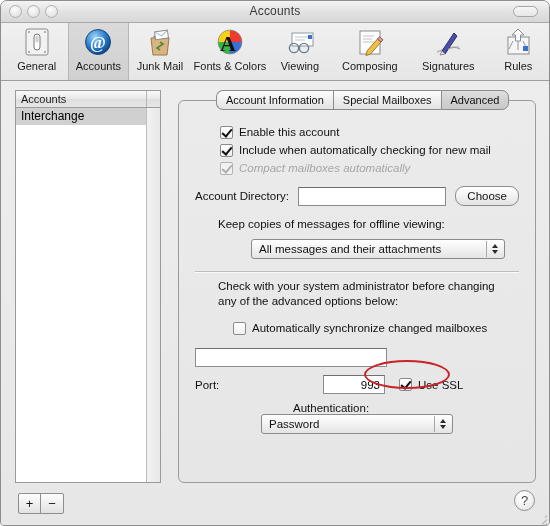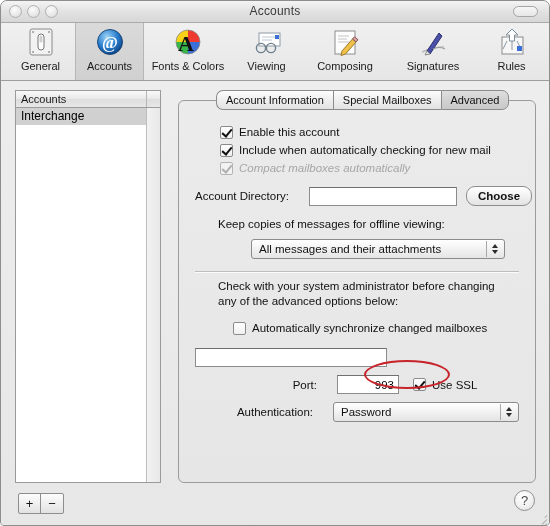--- a/index.html
+++ b/index.html
@@ -318,23 +318,22 @@
   .checkbox.disabled.checked::after { border-color: #b0b0b0; }
   .cb-label { white-space: nowrap; }
   .cb-row.disabled .cb-label { color: #a6a6a6; font-style: italic; }
 
   .field-row {
     display: flex;
     align-items: center;
     margin-top: 9px;
   }
   .field-label {
-    text-align: right;
     white-space: nowrap;
-    padding-right: 20px;
+    padding-right: 6px;
   }
   .textfield {
     background: #ffffff;
     border: 1px solid #8c8c8c;
     border-top-color: #6f6f6f;
     height: 19px;
     line-height: 17px;
     box-sizing: border-box;
     font-size: 11.5px;
     padding: 0 4px;
@@ -458,20 +457,32 @@
               <stop offset="100%" stop-color="#0b3f80"></stop>
             </radialGradient>
           </defs>
           <circle cx="16" cy="15" r="12.5" fill="url(#atg)" stroke="#0a3566" stroke-width="0.8"></circle>
           <text x="16" y="21" font-family="'Liberation Serif', serif" font-size="17" font-weight="bold" fill="#ffffff" text-anchor="middle">@</text>
         </svg>
       </div>
       <div class="tb-label">Accounts</div>
     </div>
 
+    <div class="tb-item">
+      <div class="tb-ico">
+        <svg viewBox="0 0 32 31" width="32" height="31">
+          <path d="M7 11 h18 l-2 17 h-14 z" fill="#d9b581" stroke="#9a7b4a"></path>
+          <path d="M10 11 v-2 h12 v2" fill="#cfa86f" stroke="#9a7b4a"></path>
+          <rect x="11" y="4" width="13" height="8" fill="#ffffff" stroke="#8b8b8b" transform="rotate(-8 17 8)"></rect>
+          <path d="M11 4 l6.5 5 L24 4" fill="none" stroke="#9fb8cc" transform="rotate(-8 17 8)"></path>
+          <path d="M16 15 l3 2 -3 2 M16 19 l-3 2 3 2" fill="none" stroke="#4e8a3c" stroke-width="1.6"></path>
+        </svg>
+      </div>
+      <div class="tb-label">Junk Mail</div>
+    </div>
 
     <div class="tb-item wide">
       <div class="tb-ico">
         <svg viewBox="0 0 32 31" width="32" height="31">
           <g>
             <path d="M16 3 A12 12 0 0 1 28 15 L16 15 Z" fill="#ef3b2f"></path>
             <path d="M28 15 A12 12 0 0 1 16 27 L16 15 Z" fill="#3a6fd8"></path>
             <path d="M16 27 A12 12 0 0 1 4 15 L16 15 Z" fill="#38b54a"></path>
             <path d="M4 15 A12 12 0 0 1 16 3 L16 15 Z" fill="#f7d117"></path>
           </g>
@@ -583,21 +594,21 @@
           </div>
 
           <div class="cb-row disabled">
             <div class="checkbox checked disabled"></div>
             <span class="cb-label">Compact mailboxes automatically</span>
           </div>
 
           <div class="field-row">
             <div class="field-label" style="width:122px;">Account Directory:</div>
             <input class="textfield" style="width: 148px;" type="text" value="">
-            <div class="push-button" style="margin-left:9px;font-weight:bold;">Choose</div>
+            <div class="push-button" style="margin-left:9px;">Choose</div>
           </div>
 
           <div class="section-text" style="margin-left:23px; margin-top:11px;">Keep copies of messages for offline viewing:</div>
 
           <div class="popup" style="margin-left:56px; margin-top:7px; width:254px;">
             <span>All messages and their attachments</span>
             <span class="arrows">
               <span class="arrow-up"></span>
                 <span class="arrow-dn"></span>
             </span>
@@ -616,21 +627,21 @@
             <input class="textfield" style="width: 192px;" type="text" value="">
           </div>
 
           <div class="field-row" style="margin-top:8px;">
             <div class="field-label" style="width:122px;">Port:</div>
             <input class="textfield" style="width: 62px; text-align: right; padding-left: 29px;" type="text" value="993">
             <div class="checkbox checked" style="margin-left:14px;"></div>
             <span class="cb-label">Use SSL</span>
           </div>
 
-          <div class="field-row" style="margin-top:8px;">
+          <div class="field-row" style="margin-top:8px;flex-direction:column;">
             <div class="field-label" style="width:122px;">Authentication:</div>
             <div class="popup" style="width:192px;">
               <span>Password</span>
               <span class="arrows">
                 <span class="arrow-up"></span>
                   <span class="arrow-dn"></span>
               </span>
             </div>
           </div>
 

